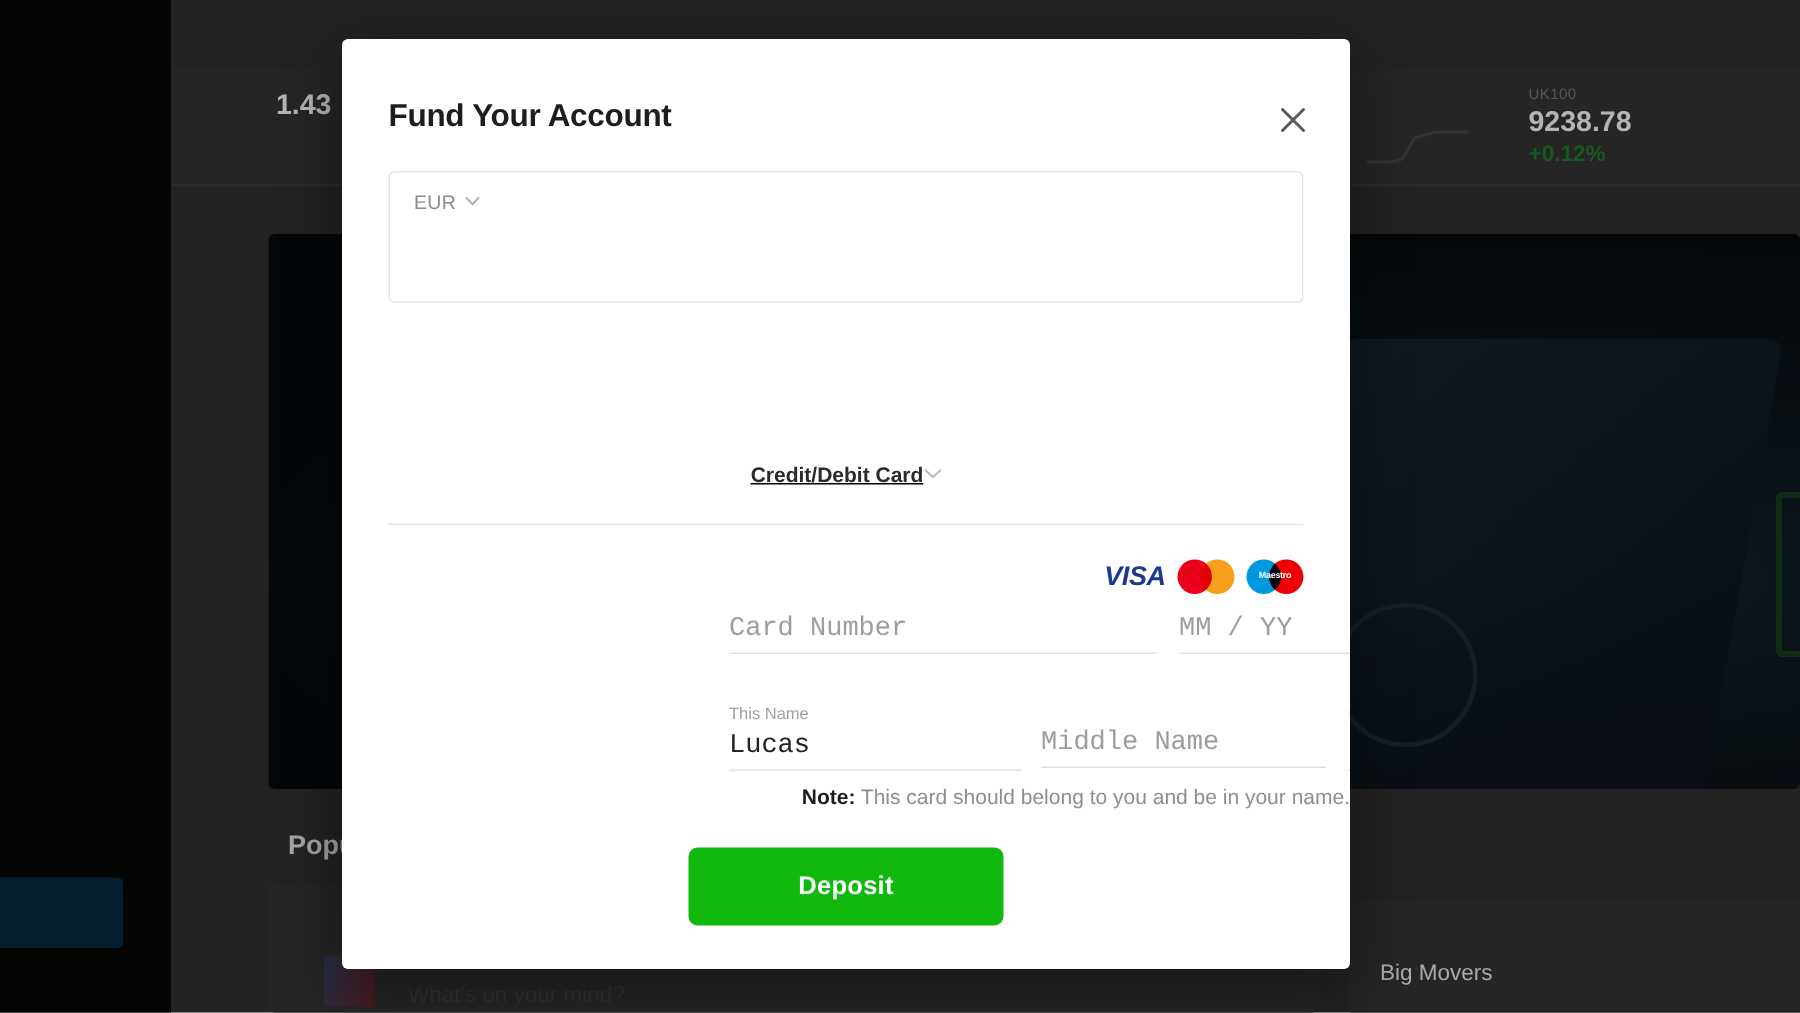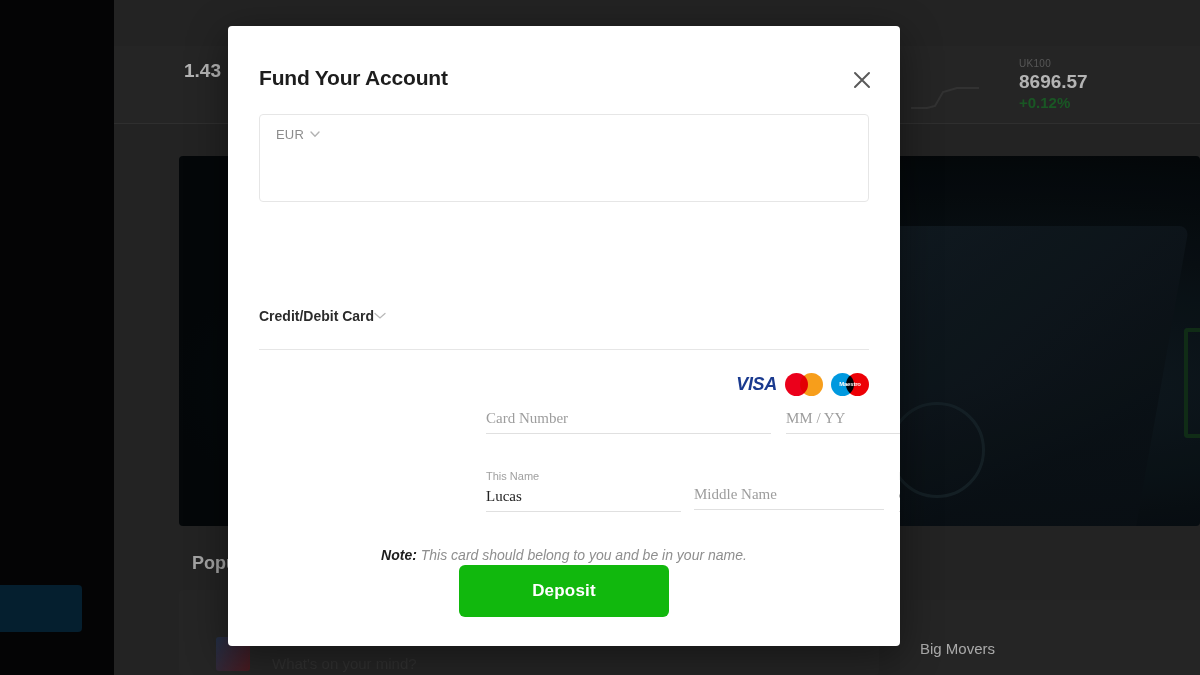--- a/index.html
+++ b/index.html
@@ -238,22 +238,23 @@
   }
 
   
   #payment-method-select {
     position: absolute;
     left: 31px; top: 282px;
     width: 610px; height: 42px;
     border-bottom: 1px solid #e6e6e6;
     display: flex;
     align-items: flex-start;
-    justify-content: flex-start;
+    justify-content: center;
     cursor: pointer;
+    text-decoration: underline;
   }
   #payment-method-label {
     font-size: 14px;
     font-weight: bold;
     color: #2b2b2b;
   }
 
   
   #card-brands {
     position: absolute;
@@ -296,22 +297,22 @@
   
   .field {
     position: absolute;
     border-bottom: 1px solid #e0e0e0;
     padding-bottom: 6px;
   }
   .field input {
     border: none;
     outline: none;
     background: transparent;
-    font-family: Liberation Serif, serif;
-    font-size: 15px;
+    font-family: Liberation Mono, monospace;
+    font-size: 18px;
     color: #222;
     width: 100%;
     padding: 0;
   }
   .field input::placeholder { color: #9d9d9d; }
   .field-label {
     font-size: 11px;
     color: #a0a0a0;
     display: block;
     margin-bottom: 5px;
@@ -319,25 +320,24 @@
 
   #field-card-number { left: 258px; top: 383px; width: 285px; }
   #field-expiry      { left: 558px; top: 383px; width: 140px; }
 
   #field-first-name  { left: 258px; top: 444px; width: 195px; }
   #field-middle-name { left: 466px; top: 459px; width: 190px; }
   #field-last-name   { left: 671px; top: 444px; width: 197px; }
 
   #note-line {
     position: absolute;
-    left: 0; right: 0; top: 521px;
-    text-align: center;
+    left: 0; right: 0; top: 497px;
+    text-align: right;
     font-size: 14px;
     color: #8e8e8e;
-    font-style: italic;
   }
   #note-line b { color: #1d1d1d; }
 
   #deposit-button {
     position: absolute;
     left: 231px; top: 539px;
     width: 210px; height: 52px;
     background: #11b80d;
     color: #ffffff;
     border: none;
@@ -364,21 +364,21 @@
       <div class="ticker-price">1.43</div>
       <div class="ticker-change"></div>
     </div>
 
     <svg class="spark" style="left:795px;" width="80" height="30">
       <polyline points="2,26 18,26 26,24 34,10 48,6 70,6" fill="none" stroke="#3e3e3e" stroke-width="2"></polyline>
     </svg>
 
     <div class="ticker-item" style="left:905px;">
       <div class="ticker-name">UK100</div>
-      <div class="ticker-price">8696.57</div>
+      <div class="ticker-price">9238.78</div>
       <div class="ticker-change">+0.12%</div>
     </div>
 
   </div>
 
   <div id="hero-banner">
     <div id="hero-shape"></div>
     <div id="hero-ring"></div>
     <div id="hero-accent"></div>
   </div>

